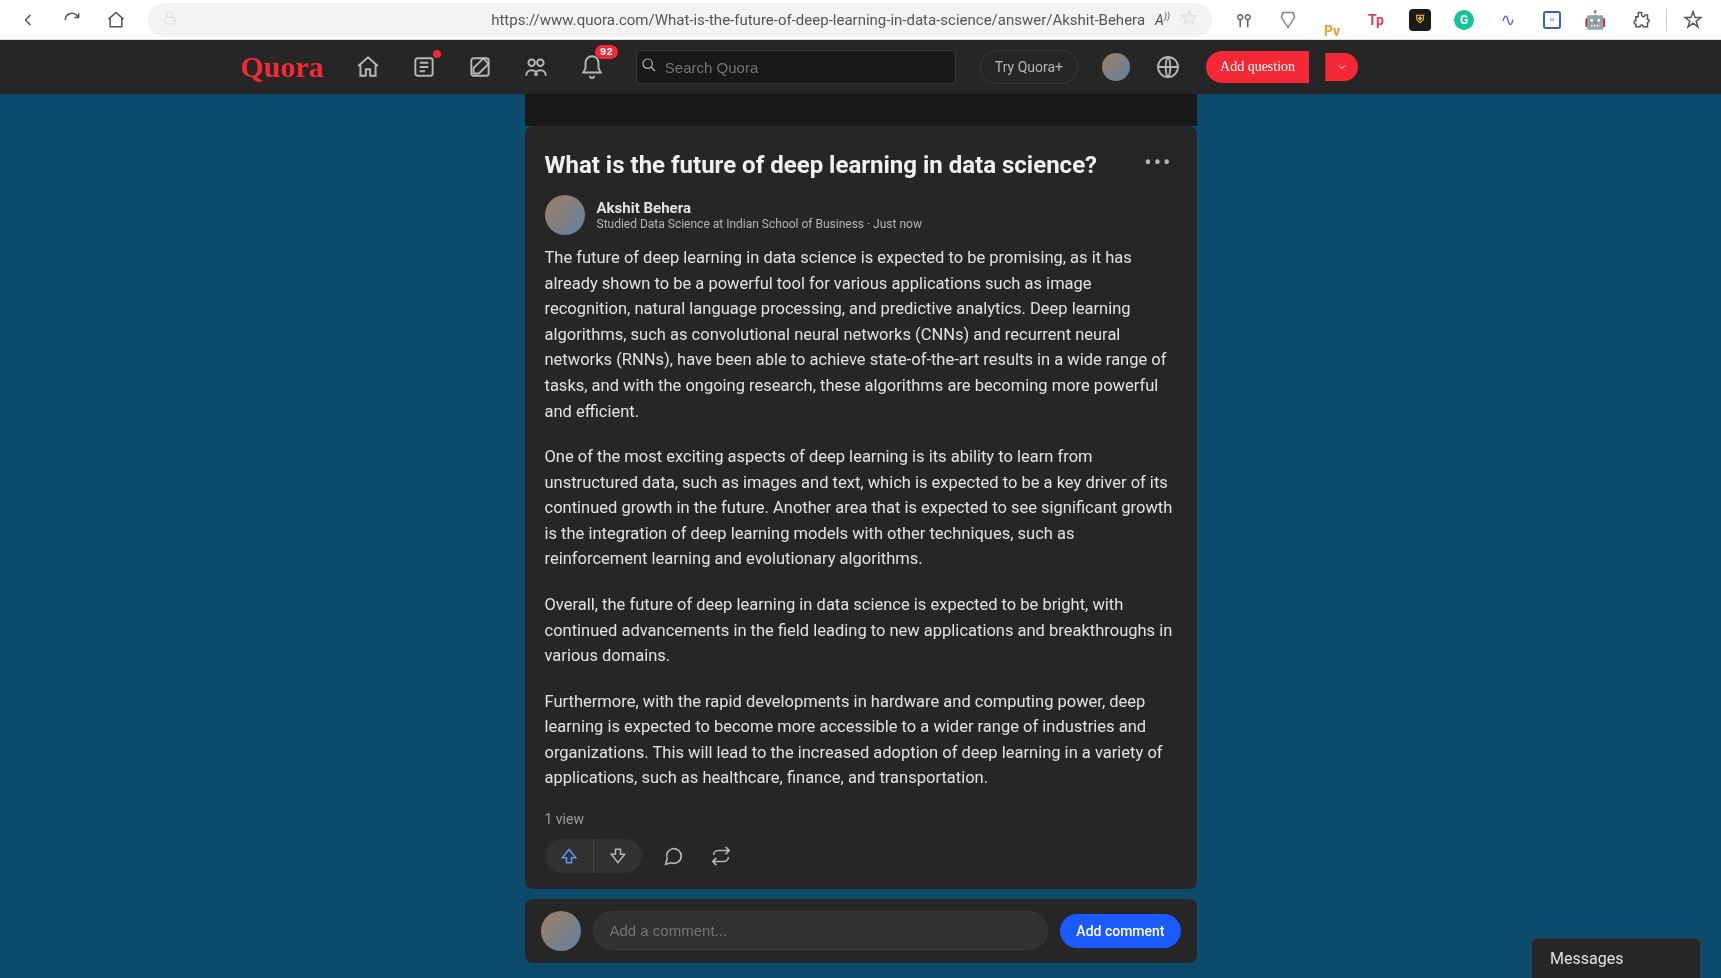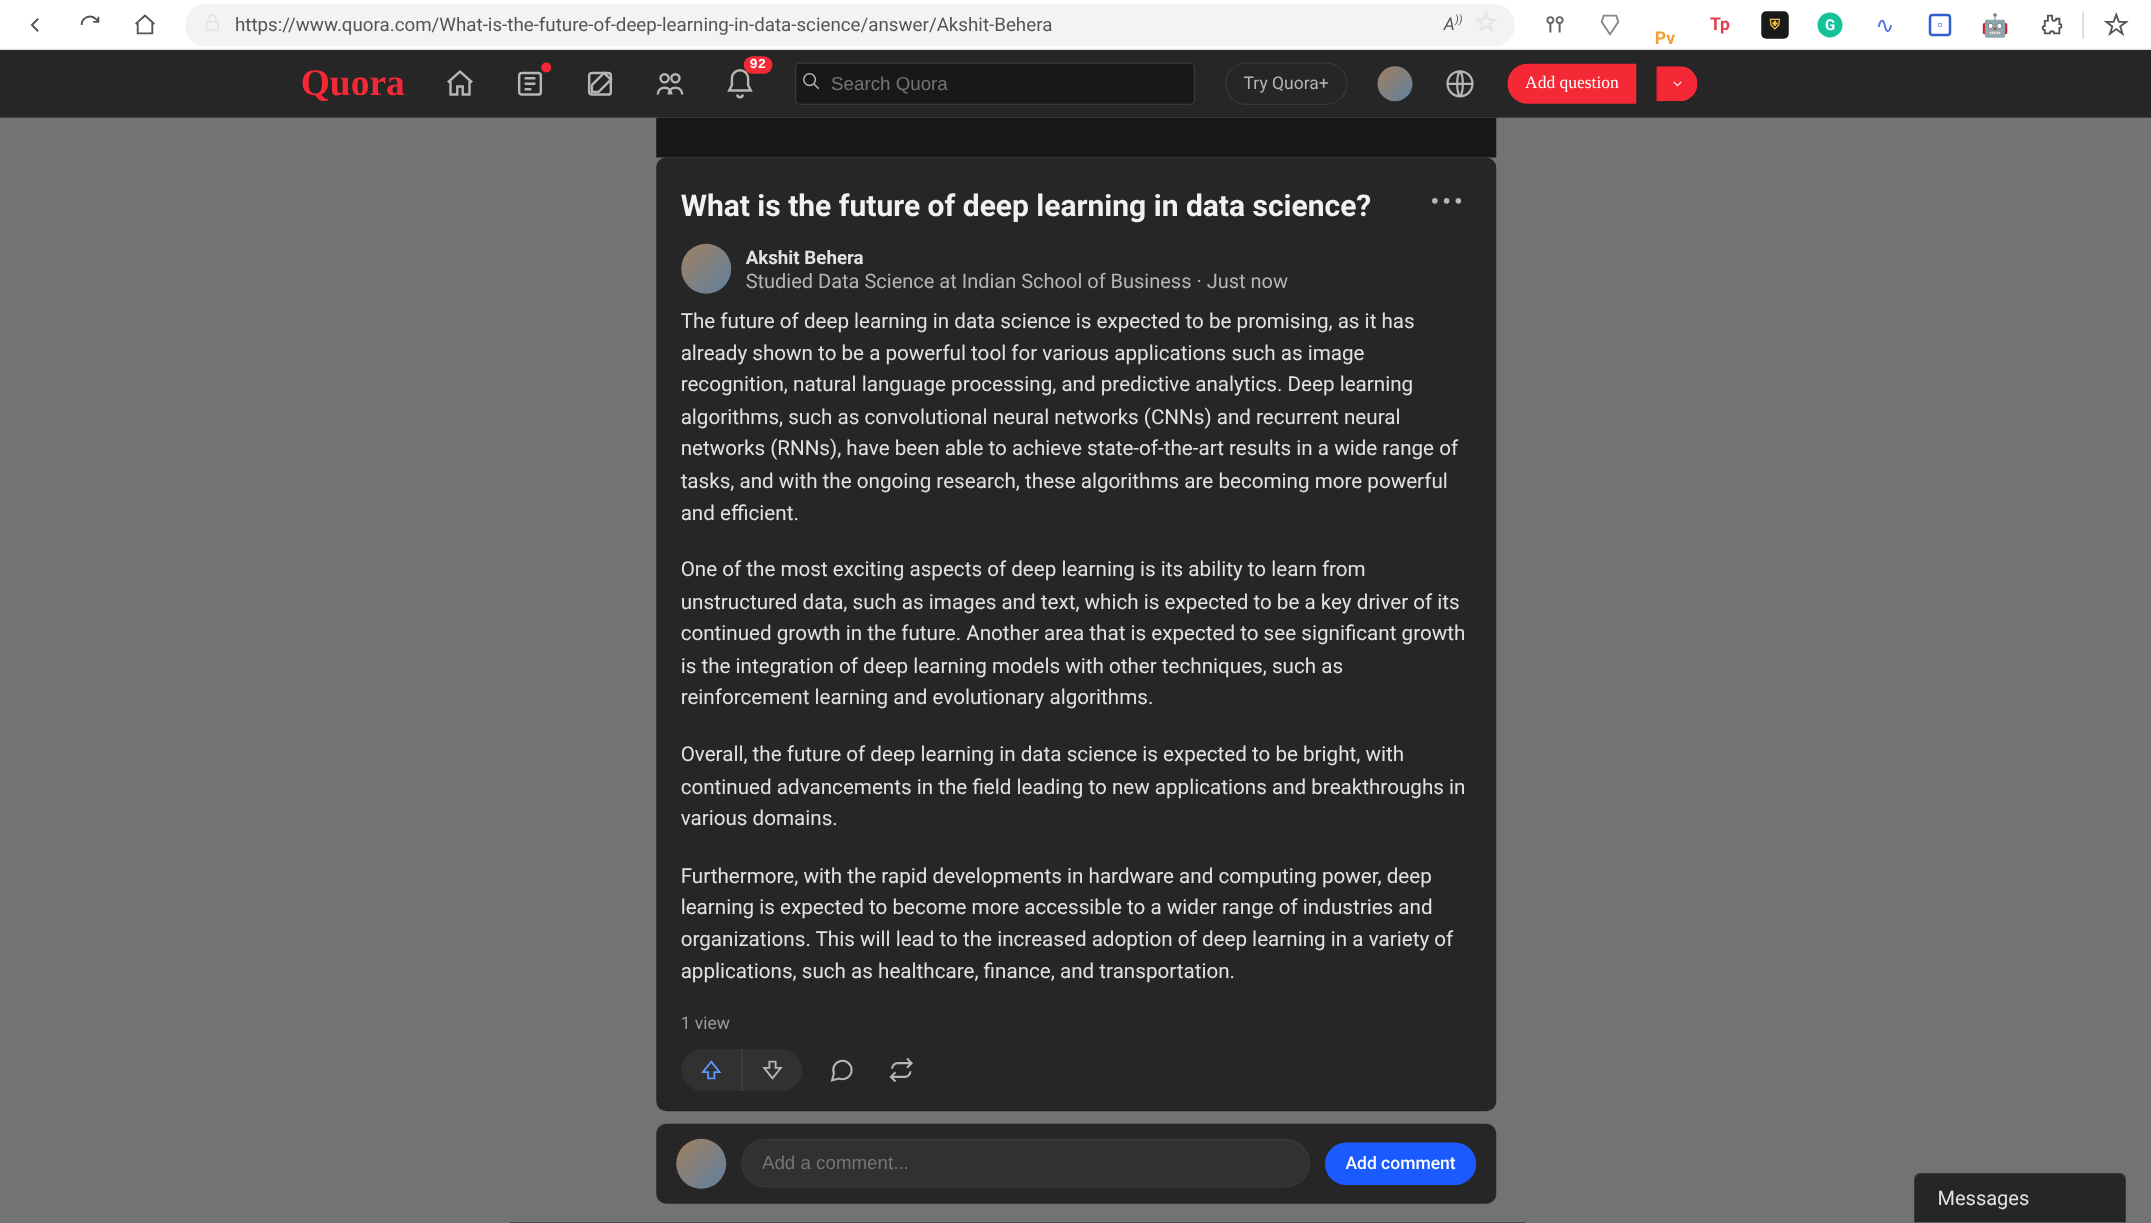--- a/index.html
+++ b/index.html
@@ -1,21 +1,21 @@
 <!DOCTYPE html>
 <html><head>
 <meta charset="utf-8">
 <style>
 * { margin: 0; padding: 0; box-sizing: border-box; }
 body { font-family: -apple-system, BlinkMacSystemFont, 'Segoe UI', Roboto, sans-serif; background: #000; color: #e2e2e2; overflow: hidden; }
 
 
 .browser-chrome { height: 40px; background: #fff; display: flex; align-items: center; padding: 0 10px; gap: 8px; border-bottom: 1px solid #ddd; }
 .chrome-btn { width: 36px; height: 36px; display: flex; align-items: center; justify-content: center; cursor: pointer; border-radius: 4px; color: #555; }
-.address-wrapper { flex: 1; display: flex; align-items: center; background: #f3f3f3; border-radius: 18px; padding: 4px 14px; height: 34px; margin: 0 6px; gap: 10px; }
+.address-wrapper { flex: 1; display: flex; align-items: center; background: #f3f3f3; border-radius: 18px; padding: 4px 14px; height: 34px; margin: 0 6px; gap: 10px; text-align: right; }
 .address-url { flex: 1; color: #555; font-size: 15px; white-space: nowrap; overflow: hidden; }
 .chrome-ext { width: 36px; height: 36px; display: flex; align-items: center; justify-content: center; cursor: pointer; }
 .ext-box { width: 22px; height: 22px; border-radius: 4px; display: flex; align-items: center; justify-content: center; font-size: 11px; font-weight: bold; }
 
 
 .q-header { height: 54px; background: #262626; display: flex; align-items: center; padding: 0 28px; justify-content: center; }
 .q-header-inner { width: 100%; max-width: 1240px; display: flex; align-items: center; gap: 24px; }
 .q-logo { color: #f52936; font-size: 30px; font-weight: bold; font-family: Georgia, serif; cursor: pointer; }
 .q-nav { display: flex; gap: 16px; align-items: center; font-family: Liberation Mono, monospace; }
 .q-nav-icon { width: 40px; height: 40px; display: flex; align-items: center; justify-content: center; cursor: pointer; color: #b8b5b2; position: relative; }
@@ -25,31 +25,31 @@
 .q-search { flex: 1; max-width: 320px; display: flex; align-items: center; background: #181818; border: 1px solid #393939; border-radius: 4px; padding: 6px 4px; gap: 8px; }
 .q-search input { background: transparent; border: none; outline: none; color: #b8b5b2; font-size: 15px; flex: 1; }
 .q-try { color: #b8b5b2; font-size: 14px; padding: 8px 14px; border: 1px solid #393939; border-radius: 20px; cursor: pointer; white-space: nowrap; }
 .q-avatar-sm { width: 28px; height: 28px; border-radius: 50%; background: linear-gradient(135deg, #a08060, #6080a0); cursor: pointer; }
 .q-globe { width: 28px; height: 28px; color: #b8b5b2; cursor: pointer; display: flex; align-items: center; justify-content: center; }
 .q-add { display: flex; align-items: center; gap: 16px; font-family: Liberation Serif, serif; }
 .q-add-main { background: #f52936; color: #fff; font-size: 14px; font-weight: 500; padding: 8px 14px; border-radius: 20px 0 0 20px; cursor: pointer; }
 .q-add-drop { background: #f52936; color: #fff; padding: 8px 10px; border-radius: 0 20px 20px 0; cursor: pointer; border-left: 1px solid rgba(0,0,0,0.2); display: flex; align-items: center; }
 
 
-.main-area { height: calc(978px - 40px - 54px); overflow-y: auto; display: flex; justify-content: center; background: #737373; }
+.main-area { height: calc(978px - 40px - 54px); overflow-y: auto; display: flex; justify-content: center; background: #0c4a6e; }
 .content-col { width: 672px; }
 .spacer-top { height: 32px; background: #181818; }
 .answer-card { background: #262626; border-radius: 8px; padding: 24px 20px 16px 20px; margin-bottom: 8px; }
 .q-title-row { display: flex; justify-content: space-between; align-items: flex-start; }
 .q-title { font-size: 24px; font-weight: bold; color: #f1f1f1; line-height: 1.3; flex: 1; }
 .dots-btn { color: #b8b5b2; font-size: 22px; cursor: pointer; padding: 0 4px; letter-spacing: 2px; }
 .author-row { display: flex; align-items: center; gap: 12px; margin: 14px 0 10px 0; }
 .author-avatar { width: 40px; height: 40px; border-radius: 50%; background: linear-gradient(135deg, #a08060, #6080a0); }
 .author-name { color: #e2e2e2; font-weight: bold; font-size: 15px; }
-.author-cred { color: #b8b5b2; font-size: 16px; }
+.author-cred { color: #b8b5b2; font-size: 12px; }
 .answer-para { color: #e2e2e2; font-size: 16.5px; line-height: 1.55; margin-bottom: 20px; }
 .views { color: #9e9b98; font-size: 14px; margin-bottom: 12px; }
 .action-bar { display: flex; align-items: center; gap: 14px; }
 .vote-pill { display: flex; background: #313131; border-radius: 20px; overflow: hidden; }
 .vote-btn { padding: 7px 14px; cursor: pointer; color: #b8b5b2; display: flex; align-items: center; }
 .vote-btn:first-child { border-right: 1px solid #444; color: #5c96ff; }
 .action-icon { color: #b8b5b2; cursor: pointer; padding: 6px; display: flex; align-items: center; }
 
 .comment-bar { background: #262626; border-radius: 8px; padding: 12px 16px; display: flex; align-items: center; gap: 12px; margin-top: 10px; }
 .comment-avatar { width: 40px; height: 40px; border-radius: 50%; background: linear-gradient(135deg, #a08060, #6080a0); flex-shrink: 0; }

